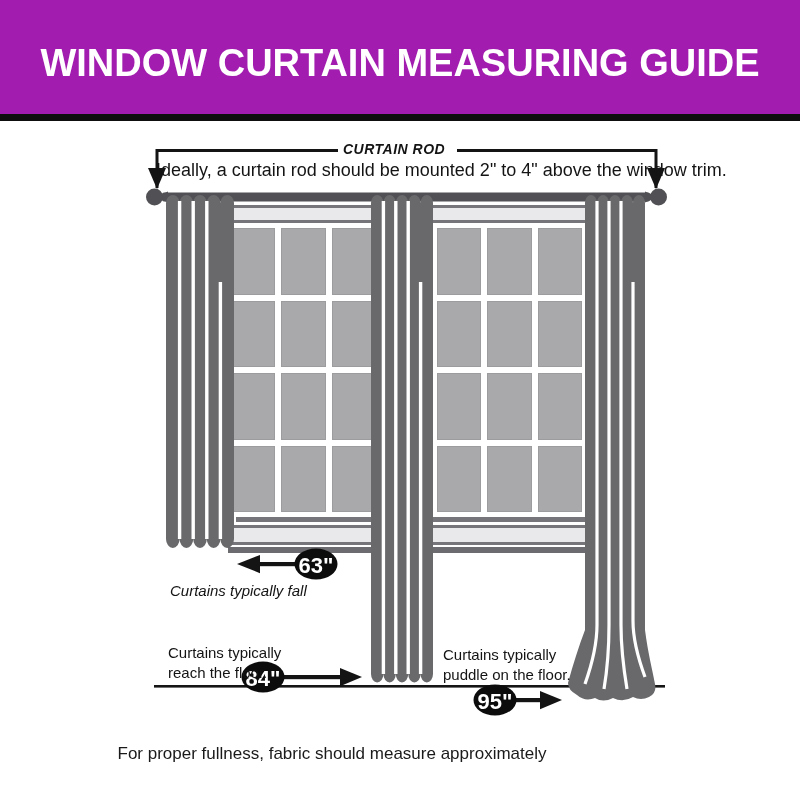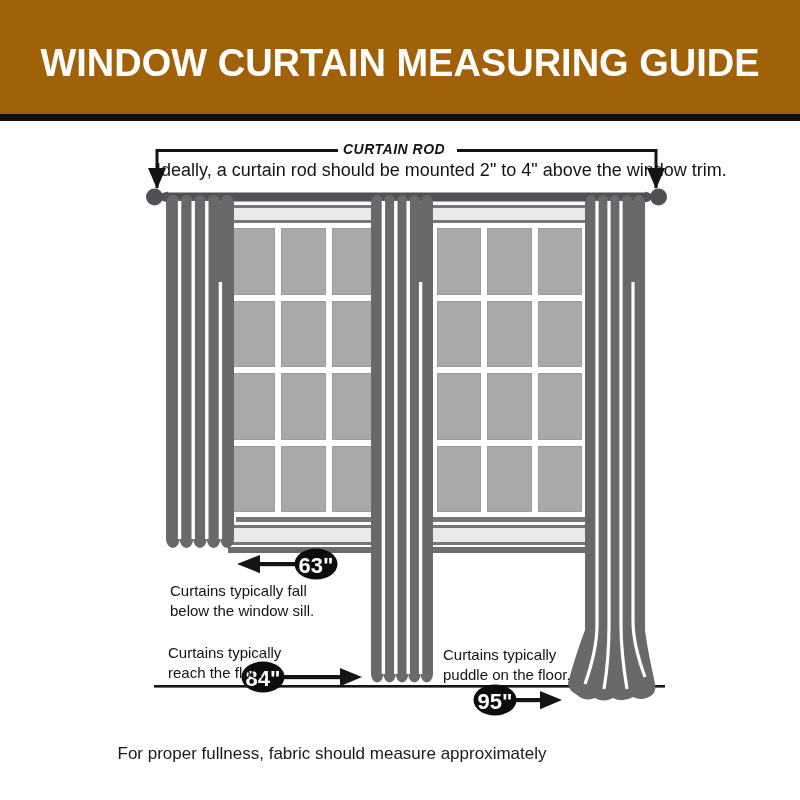--- a/index.html
+++ b/index.html
@@ -1,20 +1,20 @@
 <!DOCTYPE html>
 <html><head>
 <meta charset="utf-8">
 <style>
   html,body{margin:0;padding:0;background:#fff;}
   .page{position:relative;width:800px;height:800px;background:#fff;overflow:hidden;
         font-family:"Liberation Sans",sans-serif;color:#141414;}
 
   
-  .banner{position:absolute;left:0;top:0;width:800px;height:114px;background:#a16207;
+  .banner{position:absolute;left:0;top:0;width:800px;height:114px;background:#a21caf;
           border-bottom:7px solid #0e0e0e;display:flex;align-items:center;justify-content:center;
           box-sizing:content-box;}
   .banner-title{color:#fff;font-weight:bold;font-size:38px;letter-spacing:0px;
                 padding-top:12px;white-space:nowrap;}
 
   
   .diagram{position:absolute;inset:0;}
 
   .abs{position:absolute;}
   .layer0{z-index:0}.layer1{z-index:1}.layer2{z-index:2}.layer3{z-index:3}
@@ -28,21 +28,21 @@
   .pane{background:#a9a9ac;border:1px solid #9c9c9f;box-sizing:border-box;}
   .sill-bar-top{left:236px;top:517px;width:388px;height:5px;background:#76767a;}
   .sill-band{left:228px;top:525px;width:404px;height:20px;background:#e9e9eb;
              border-top:3px solid #76767a;border-bottom:3px solid #76767a;box-sizing:border-box;}
   .sill-bar-bottom{left:228px;top:547px;width:404px;height:6px;background:#6c6c70;}
 
   
   .rod-label{left:343px;top:141px;font-size:14px;font-weight:bold;letter-spacing:.5px;white-space:nowrap;font-style:italic;}
   .rod-desc{left:156px;top:160px;width:500px;text-align:center;font-size:18px;white-space:nowrap;}
   .note{font-size:15px;line-height:20px;}
-  .note-fall{left:170px;top:581px;}
+  .note-fall{left:170px;top:581px;font-style:italic;}
   .note-reach{left:168px;top:643px;}
   .note-puddle{left:443px;top:645px;}
   .caption{left:0;top:741px;width:664px;text-align:center;font-size:17px;line-height:26px;color:#1a1a1a;}
   .note span,.caption span{display:block;}
 
   svg{position:absolute;overflow:visible;}
   .badge-text{font-family:"Liberation Sans",sans-serif;font-weight:bold;font-size:22px;fill:#ffffff;}
 </style>
 </head>
 <body>
@@ -145,21 +145,20 @@
            M45,14 V438 C45,464 43,484 40,502
            M57,14 V438 C57,464 60,484 63,502
            M69,95 V434 C69,454 74,471 81,490"></path>
     </svg>
 
     <div class="abs rod-label layer3">CURTAIN ROD</div>
     <div class="abs rod-desc layer3">Ideally, a curtain rod should be mounted 2" to 4" above the window trim.</div>
 
     <div class="abs note note-fall layer3">
       <span>Curtains typically fall</span>
-      <span>below the window sill.</span>
     </div>
     <div class="abs note note-reach layer3">
       <span>Curtains typically</span>
       <span>reach the floor.</span>
     </div>
     <div class="abs note note-puddle layer3">
       <span>Curtains typically</span>
       <span>puddle on the floor.</span>
     </div>
 

